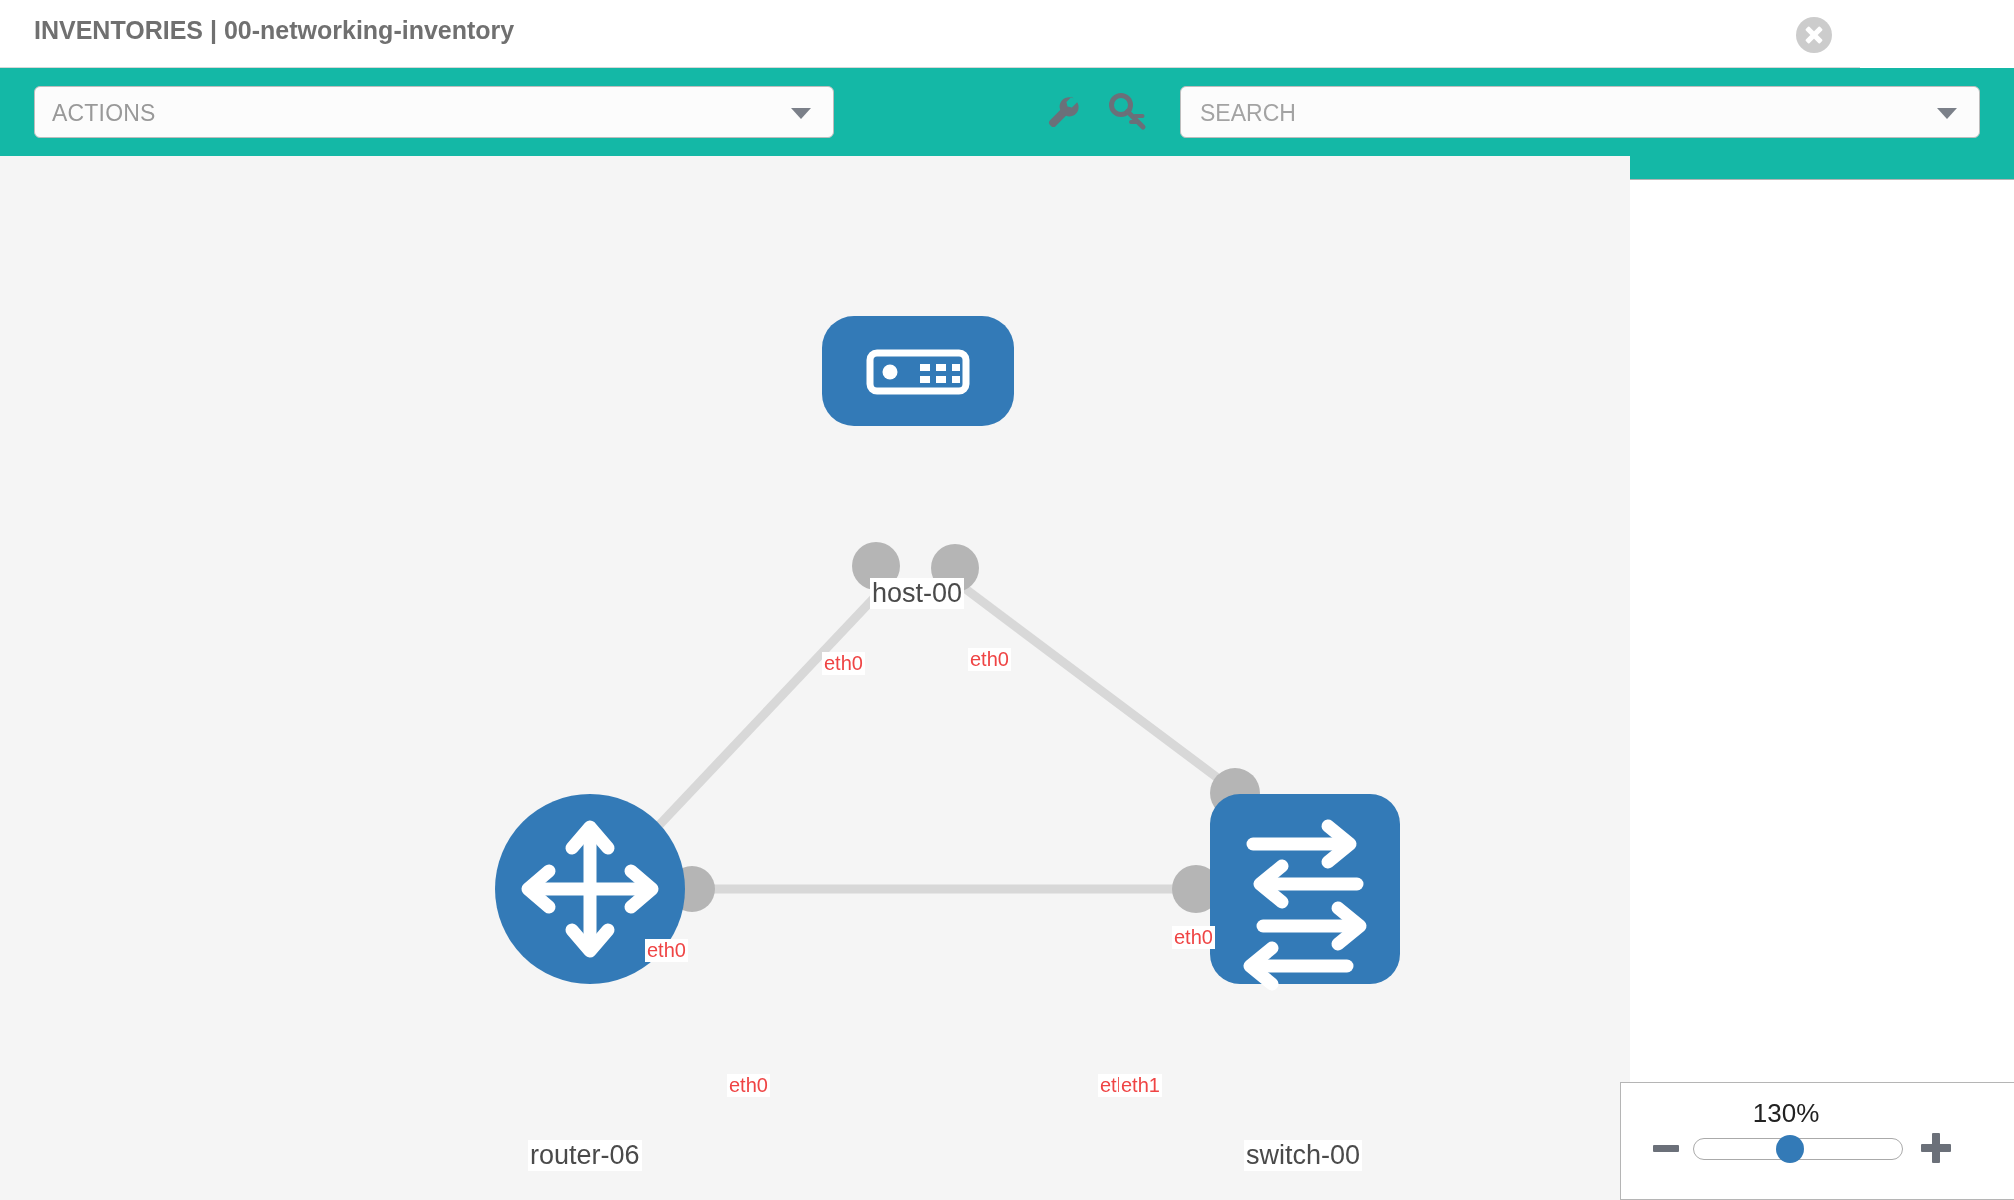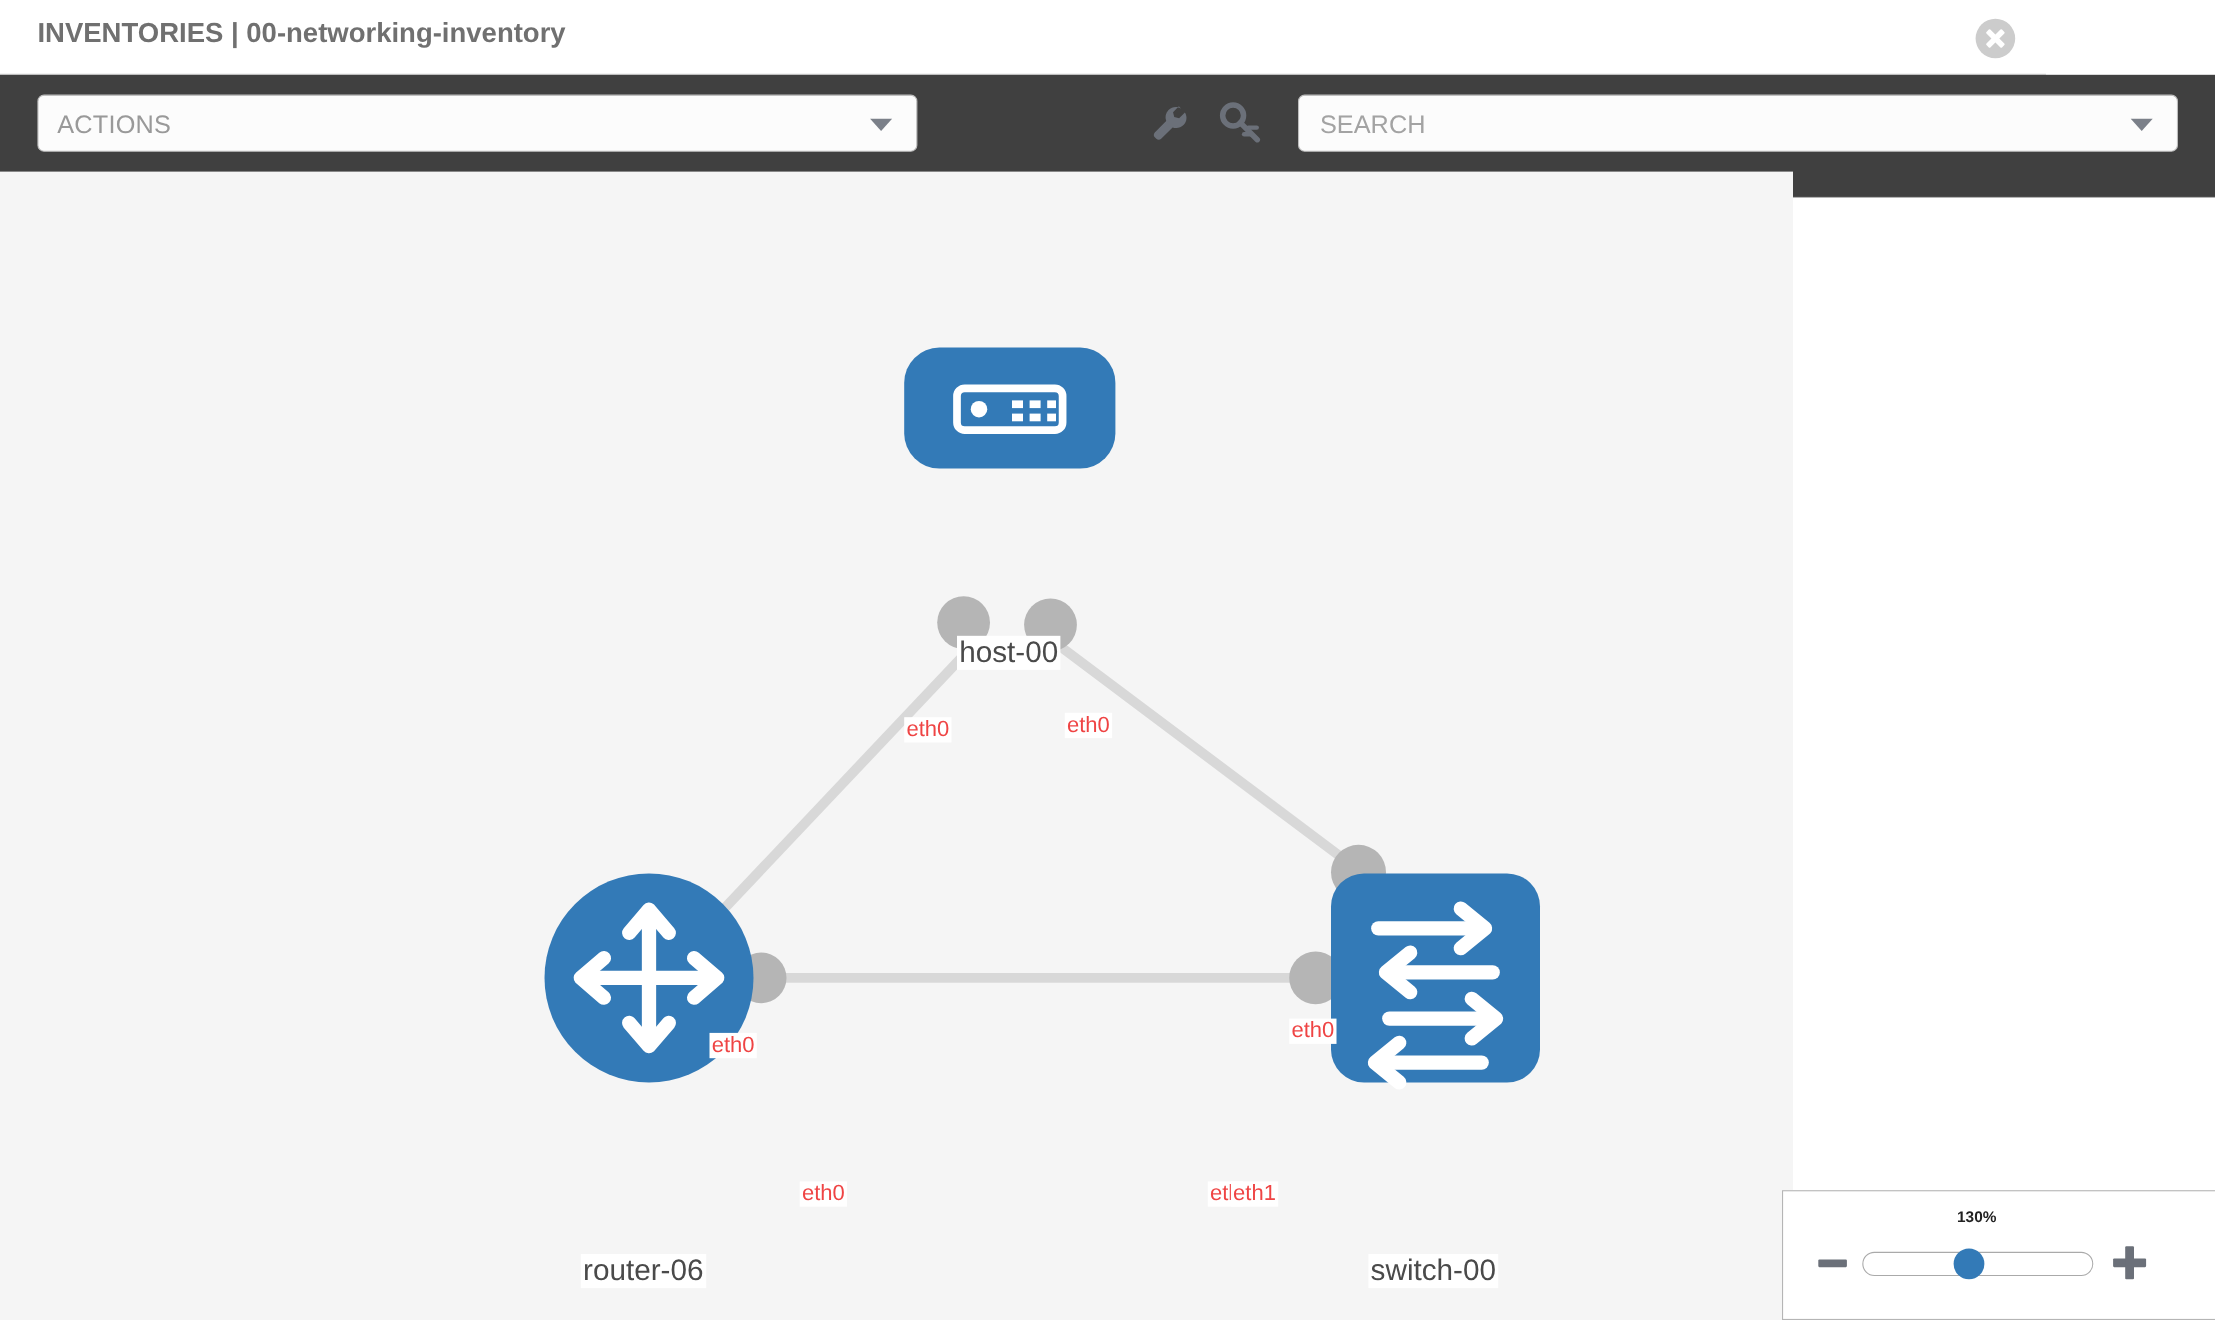--- a/index.html
+++ b/index.html
@@ -56,21 +56,21 @@
   }
   #close-button .x-bar.a { transform: translate(-50%,-50%) rotate(45deg); }
   #close-button .x-bar.b { transform: translate(-50%,-50%) rotate(-45deg); }
 
   
   #toolbar {
     position: absolute;
     left: 0; top: 68px;
     width: 2014px;
     height: 112px;
-    background: #404040;
+    background: #14b8a6;
     border-bottom: 1px solid #b3b3b3;
     box-sizing: border-box;
   }
   #actions-select {
     position: absolute;
     left: 34px;
     top: 18px;
     width: 800px;
     height: 52px;
     background: #fcfcfc;
@@ -180,27 +180,26 @@
     left: 1620px;
     top: 1082px;
     width: 470px;
     height: 118px;
     background: #ffffff;
     border: 1px solid #b5b5b5;
     box-sizing: border-box;
   }
   #zoom-level {
     position: absolute;
-    left: 11px;
+    left: 0;
     top: 15px;
     width: 330px;
     text-align: center;
-    font-size: 14px;
+    font-size: 26px;
     color: #222222;
-    font-weight: bold;
   }
   #zoom-out-button {
     position: absolute;
     left: 32px;
     top: 62px;
     width: 26px;
     height: 7px;
     background: #6b7079;
     border-radius: 1px;
     cursor: pointer;

